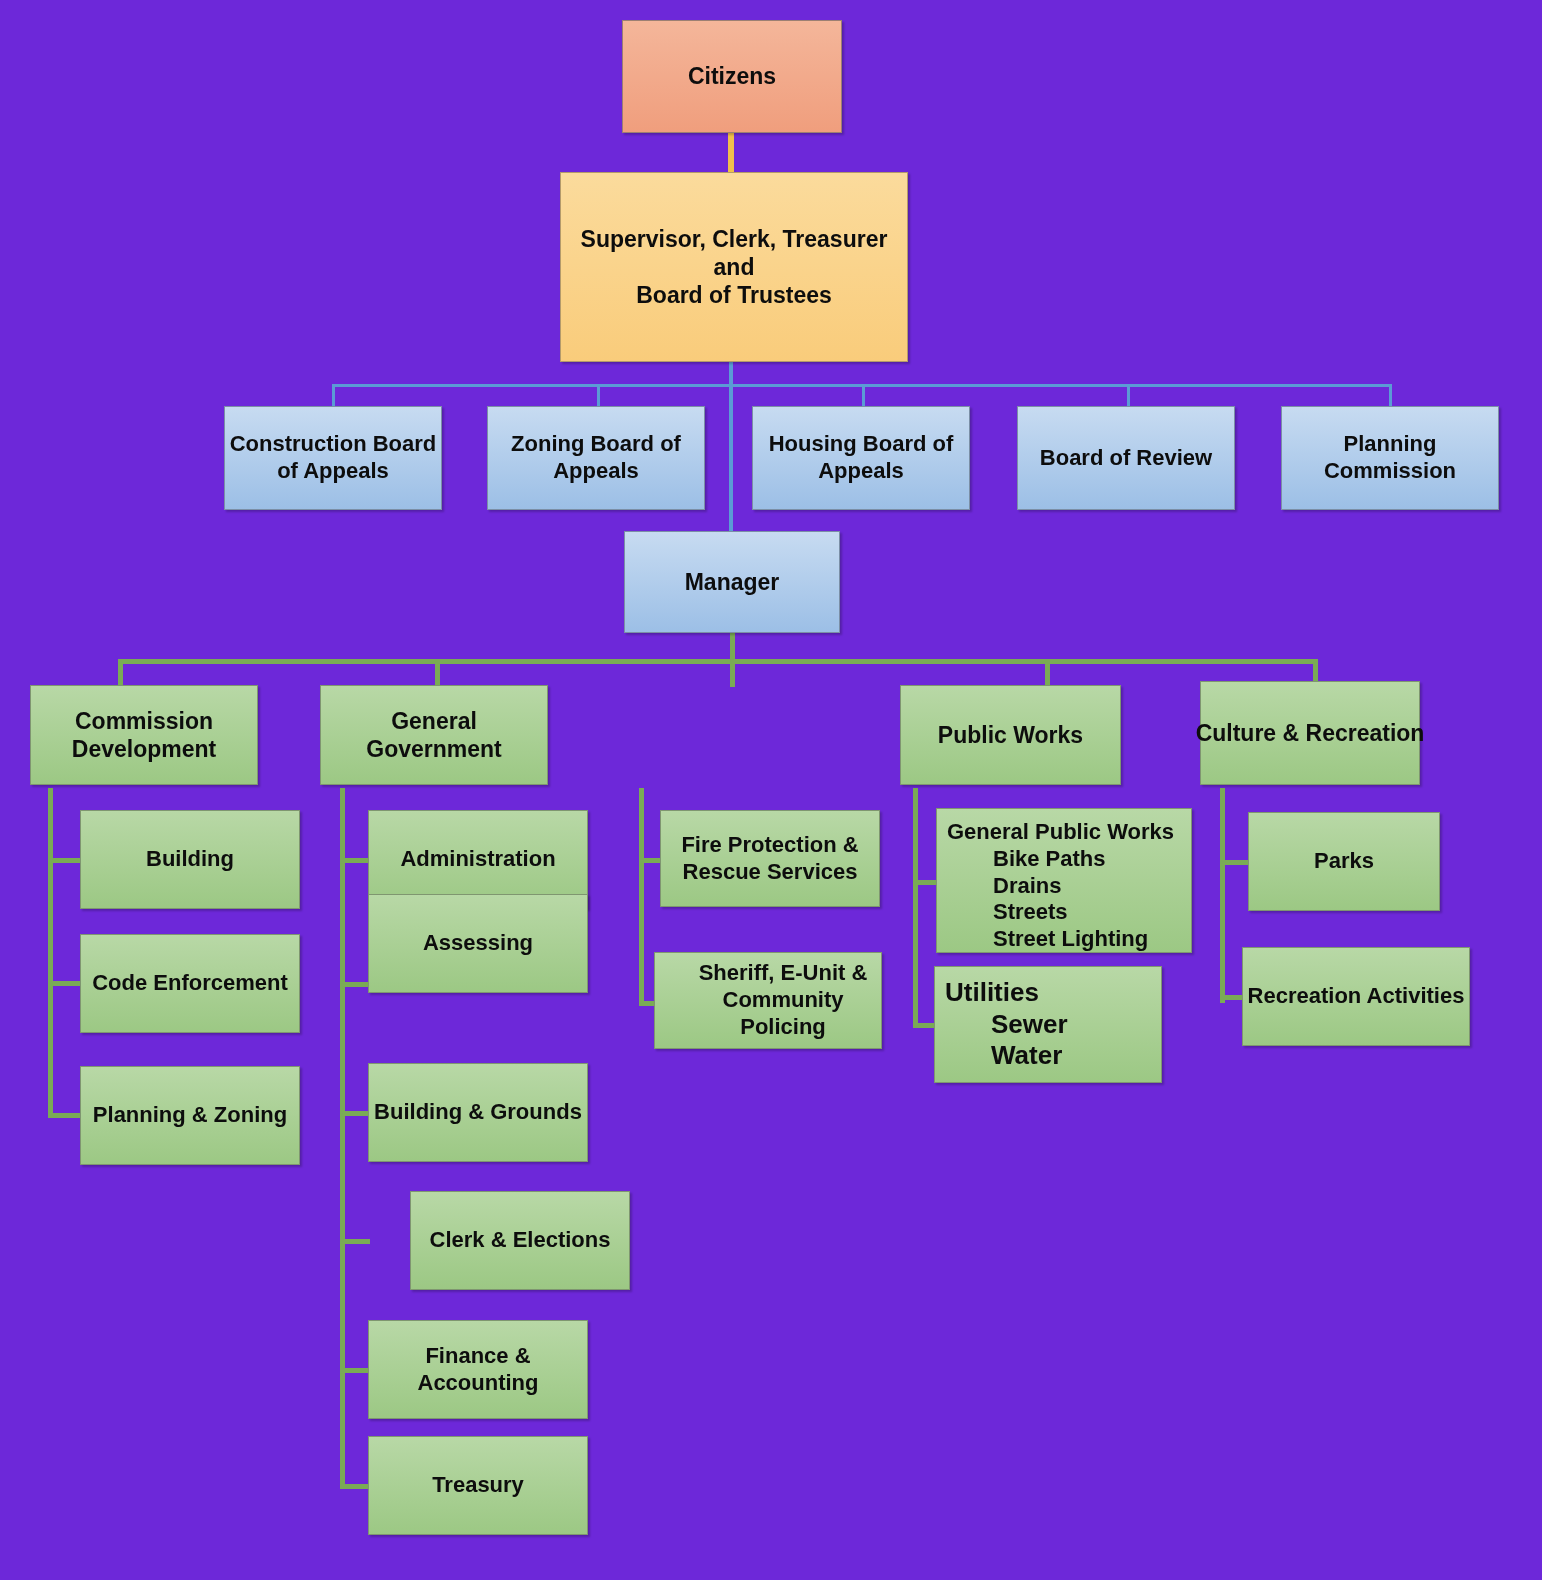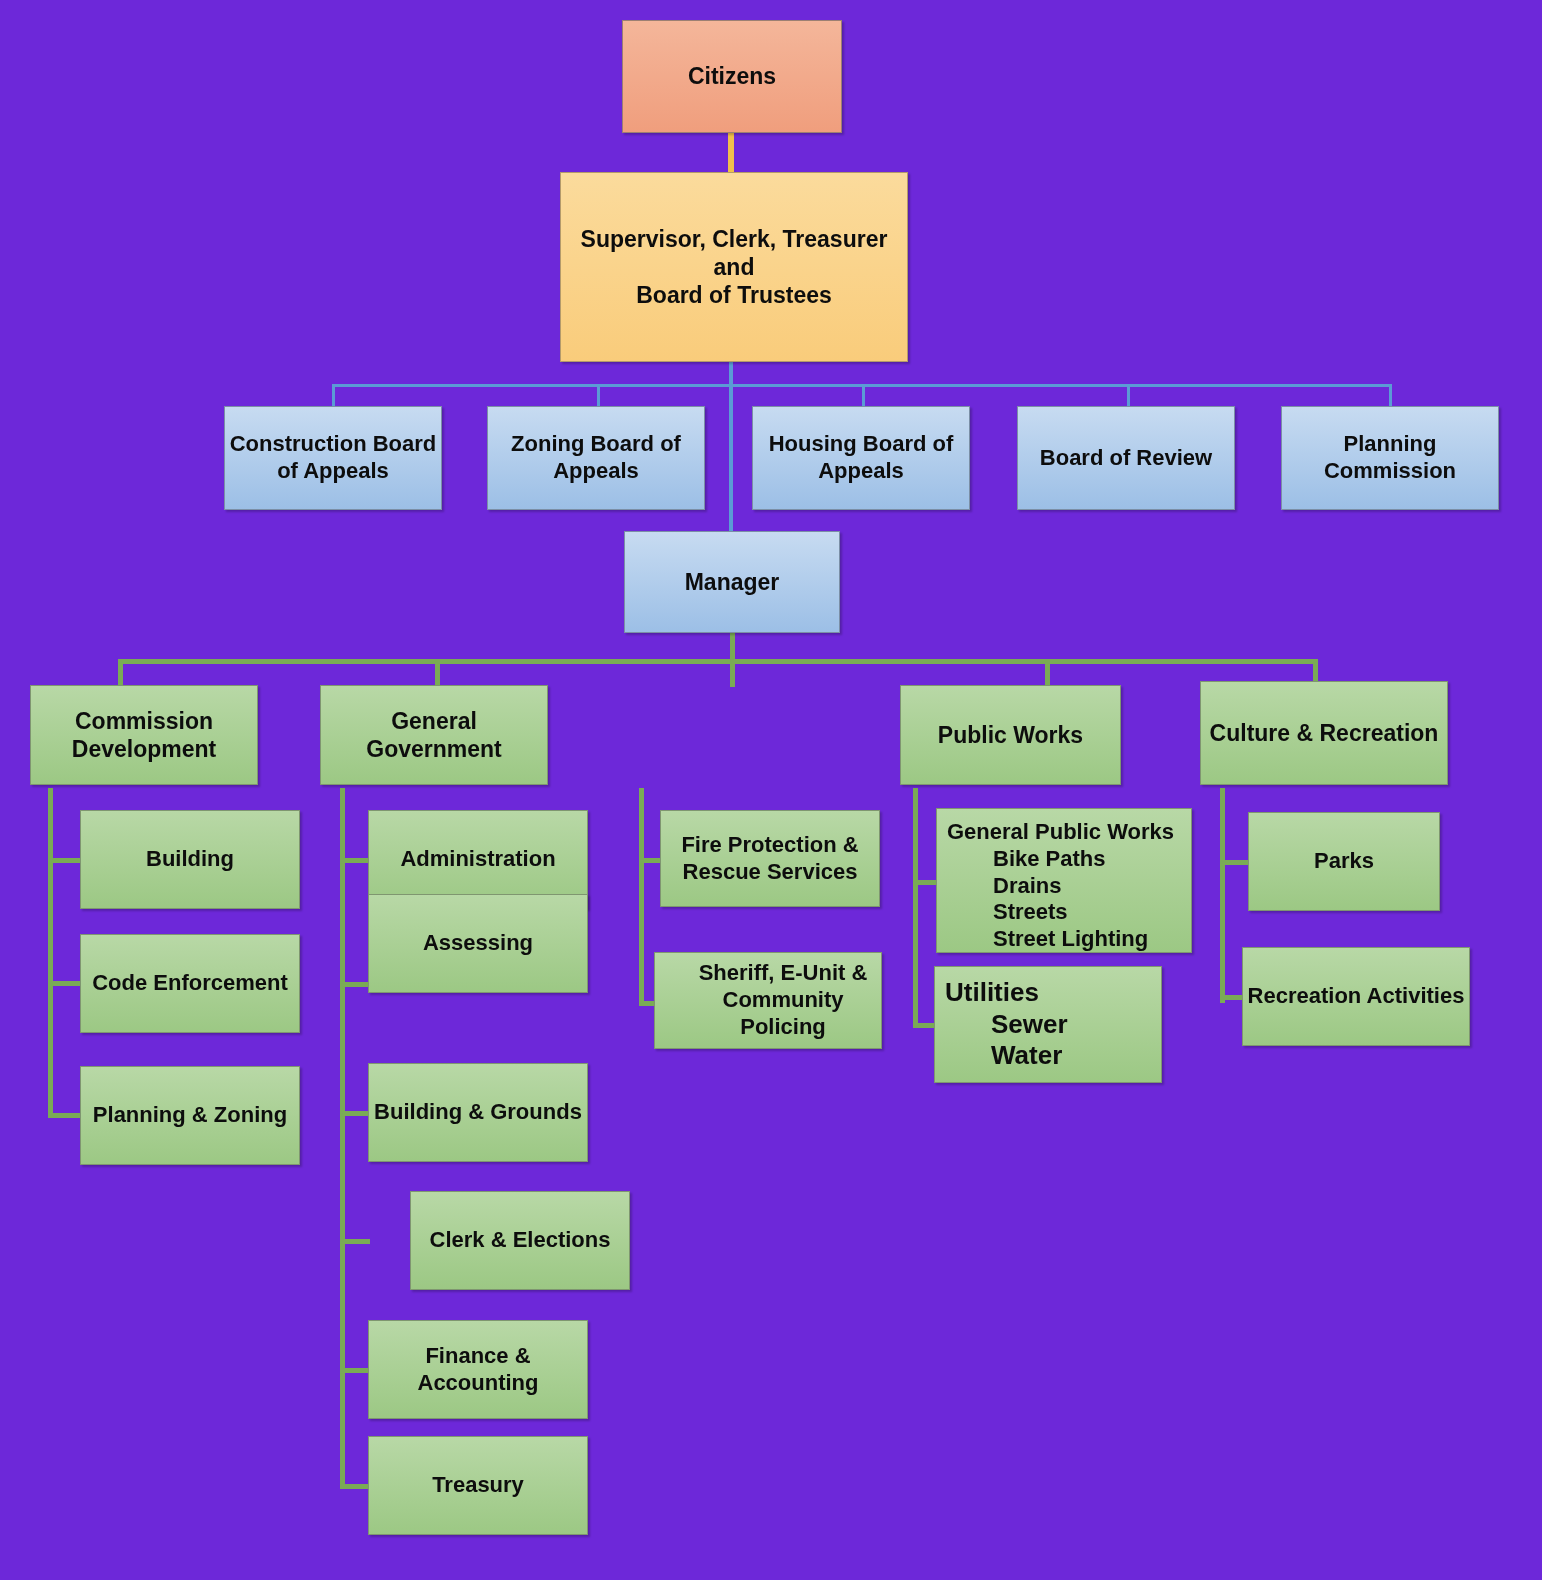--- a/index.html
+++ b/index.html
@@ -117,21 +117,21 @@
   <div class="node blue" style="left:1281px;top:406px;width:218px;height:104px;font-size:22px;">Planning
 Commission</div>
 
   <div class="node blue" style="left:624px;top:531px;width:216px;height:102px;font-size:23px;">Manager</div>
 
   <div class="node green" style="left:30px;top:685px;width:228px;height:100px;font-size:23px;">Commission
 Development</div>
   <div class="node green" style="left:320px;top:685px;width:228px;height:100px;font-size:23px;">General
 Government</div>
   <div class="node green" style="left:900px;top:685px;width:221px;height:100px;font-size:23px;">Public Works</div>
-  <div class="node green overflow" style="left:1200px;top:681px;width:248px;height:104px;font-size:23px;text-align:center;">Culture &amp; Recreation</div>
+  <div class="node green overflow" style="left:1200px;top:681px;width:220px;height:104px;font-size:23px;text-align:center;">Culture &amp; Recreation</div>
 
   <div class="node green" style="left:80px;top:810px;width:220px;height:99px;font-size:22px;">Building</div>
   <div class="node green" style="left:80px;top:934px;width:220px;height:99px;font-size:22px;">Code Enforcement</div>
   <div class="node green" style="left:80px;top:1066px;width:220px;height:99px;font-size:22px;">Planning &amp; Zoning</div>
 
   <div class="node green" style="left:368px;top:810px;width:220px;height:99px;font-size:22px;">Administration</div>
   <div class="node green" style="left:368px;top:894px;width:220px;height:99px;font-size:22px;">Assessing</div>
   <div class="node green" style="left:368px;top:1063px;width:220px;height:99px;font-size:22px;">Building &amp; Grounds</div>
   <div class="node green" style="left:368px;top:1191px;width:220px;height:99px;font-size:22px;margin-left:42px;">Clerk &amp; Elections</div>
   <div class="node green" style="left:368px;top:1320px;width:220px;height:99px;font-size:22px;">Finance &amp;

